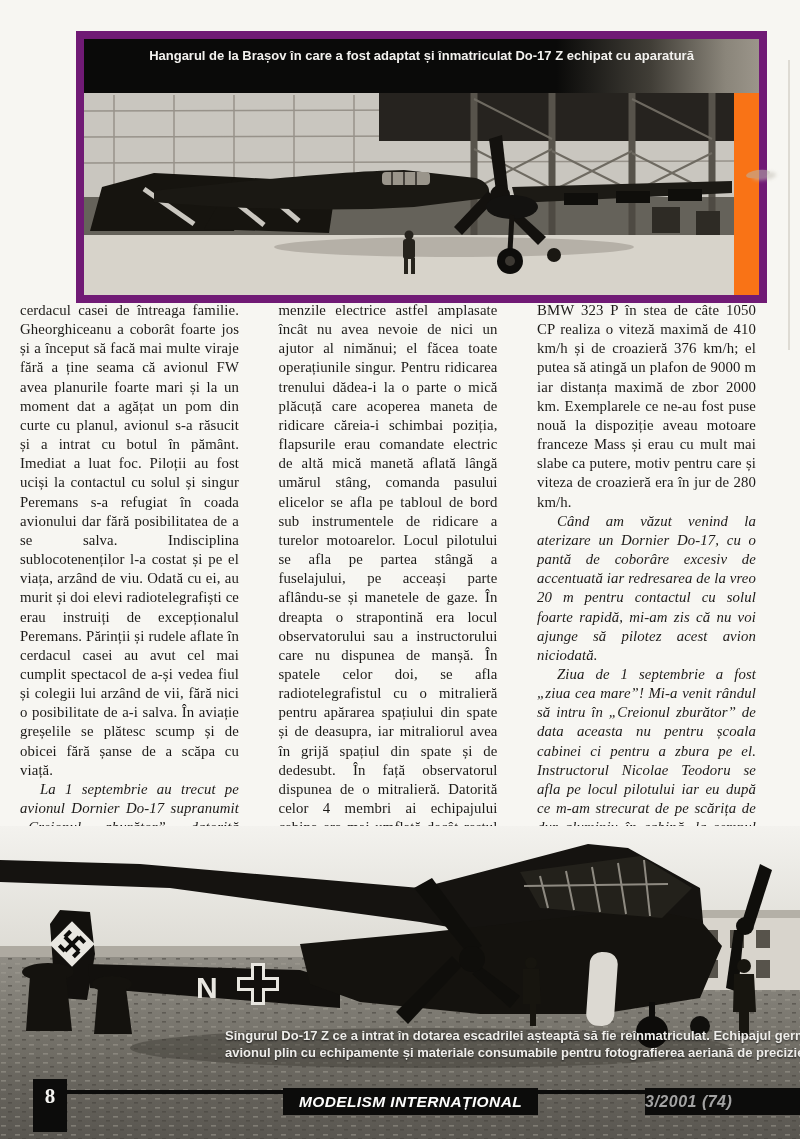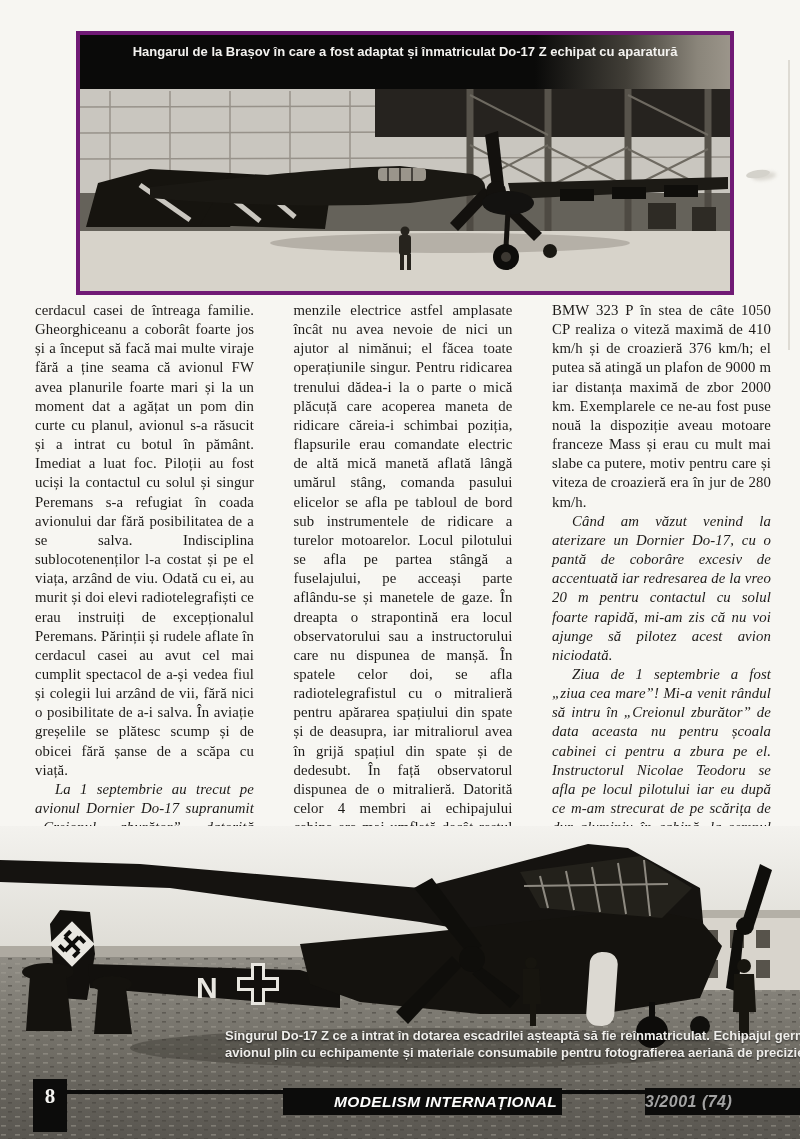--- a/index.html
+++ b/index.html
@@ -1,57 +1,57 @@
 <!DOCTYPE html>
 <html><head>
 <meta charset="utf-8">
 <style>
   html,body{margin:0;padding:0;background:#e9e8e4;}
   .page{position:relative;width:800px;height:1139px;background:#f7f6f2;overflow:hidden;
         font-family:"Liberation Serif","DejaVu Serif",serif;color:#1c1a18;}
 
   
   .photo-top{position:absolute;left:76px;top:31px;width:650px;height:256px;
-             border:4px solid #701a75;background:#f97316;}
+             border:8px solid #701a75;background:#f97316;padding-left:25px;}
   .photo-top svg{position:absolute;left:0;top:0;}
   .caption-top{position:absolute;left:0;top:0;width:100%;height:54px;z-index:3;
      background:linear-gradient(90deg,#0a0a09 0%,#0a0a09 70%,#413e37 84%,#8a857a 95%,#9b958a 100%);
      color:#f3f2ef;font-family:"Liberation Sans",sans-serif;font-weight:bold;
      font-size:13px;line-height:16.5px;text-align:center;padding-top:9px;box-sizing:border-box;}
   .caption-top div{white-space:nowrap;}
 
   
   .smudge{position:absolute;left:746px;top:170px;width:24px;height:8px;border-radius:50%;
           background:#b9b5ac;opacity:.55;box-shadow:6px 3px 4px #c4c0b7;transform:rotate(-8deg);}
   .crease{position:absolute;left:788px;top:60px;width:2px;height:290px;background:#dedbd4;}
 
   
-  .columns{position:absolute;left:35px;top:301px;width:736px;height:520px;
+  .columns{position:absolute;left:20px;top:301px;width:736px;height:520px;
            display:flex;justify-content:space-between;}
   .col{width:219px;}
   .col p{margin:0;text-align:justify;font-size:14.8px;line-height:19.15px;
          letter-spacing:.1px;}
   .col p.indent{text-indent:20px;font-style:italic;}
 
   
   .photo-bottom{position:absolute;left:0;top:826px;width:800px;height:313px;background:#efeeea;}
   .caption-bottom{position:absolute;left:225px;top:201px;width:575px;z-index:3;
      color:#efeeeb;font-family:"Liberation Sans",sans-serif;font-weight:bold;
      font-size:13px;line-height:17px;text-align:center;
      text-shadow:0 1px 2px rgba(0,0,0,.7);}
   .caption-bottom div{white-space:nowrap;}
 
   
   .footer-line{position:absolute;left:33px;top:1090px;width:762px;height:4px;background:#0c0c0b;z-index:4;}
   .footer-page{position:absolute;left:33px;top:1079px;width:34px;height:53px;background:#0c0c0b;z-index:5;
      color:#f5f4f1;font-family:"Liberation Serif",serif;font-weight:bold;font-size:21px;
      text-align:center;line-height:34px;}
-  .footer-title{position:absolute;left:283px;top:1088px;width:233px;height:27px;background:#0c0c0b;z-index:5;
+  .footer-title{position:absolute;left:283px;top:1088px;width:255px;height:27px;background:#0c0c0b;z-index:5;
      color:#fdfdfc;font-family:"Liberation Sans",sans-serif;font-weight:bold;font-style:italic;
-     font-size:15.5px;line-height:27px;text-align:center;letter-spacing:.4px;padding-left:46px;}
+     font-size:15.5px;line-height:27px;text-align:center;letter-spacing:.4px;}
   .footer-issue{position:absolute;left:645px;top:1088px;width:172px;height:27px;background:#0c0c0b;z-index:5;
      color:#a3a3a3;font-family:"Liberation Sans",sans-serif;font-weight:bold;font-style:italic;
      font-size:16px;line-height:27px;text-align:left;letter-spacing:.5px;}
 </style>
 </head>
 <body>
 
 <div class="page">
 
   <div class="photo-top">

